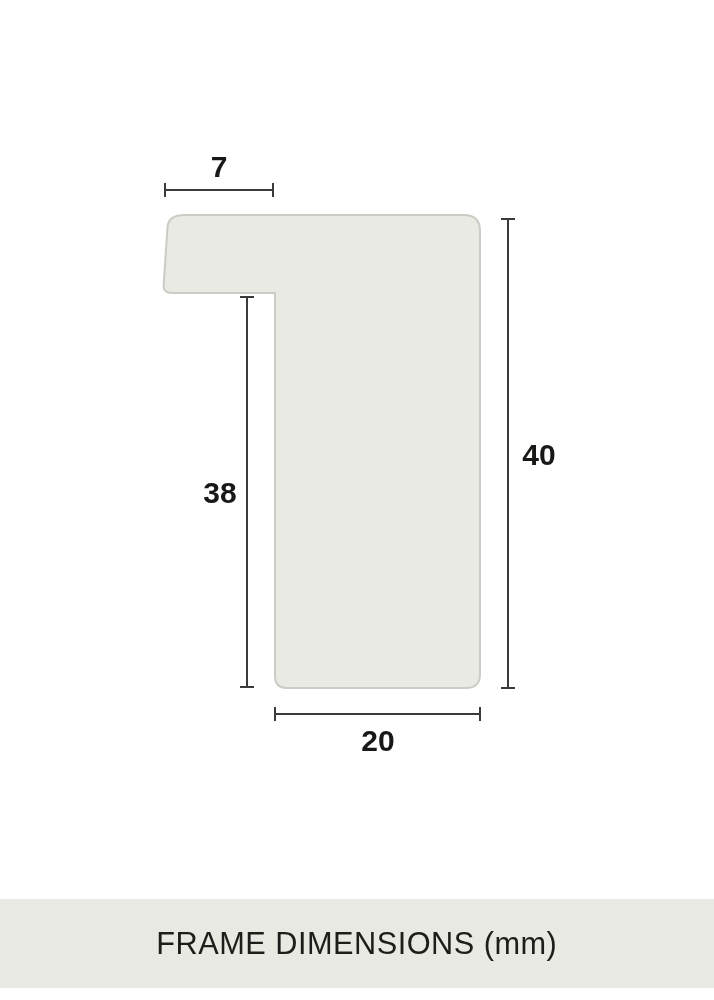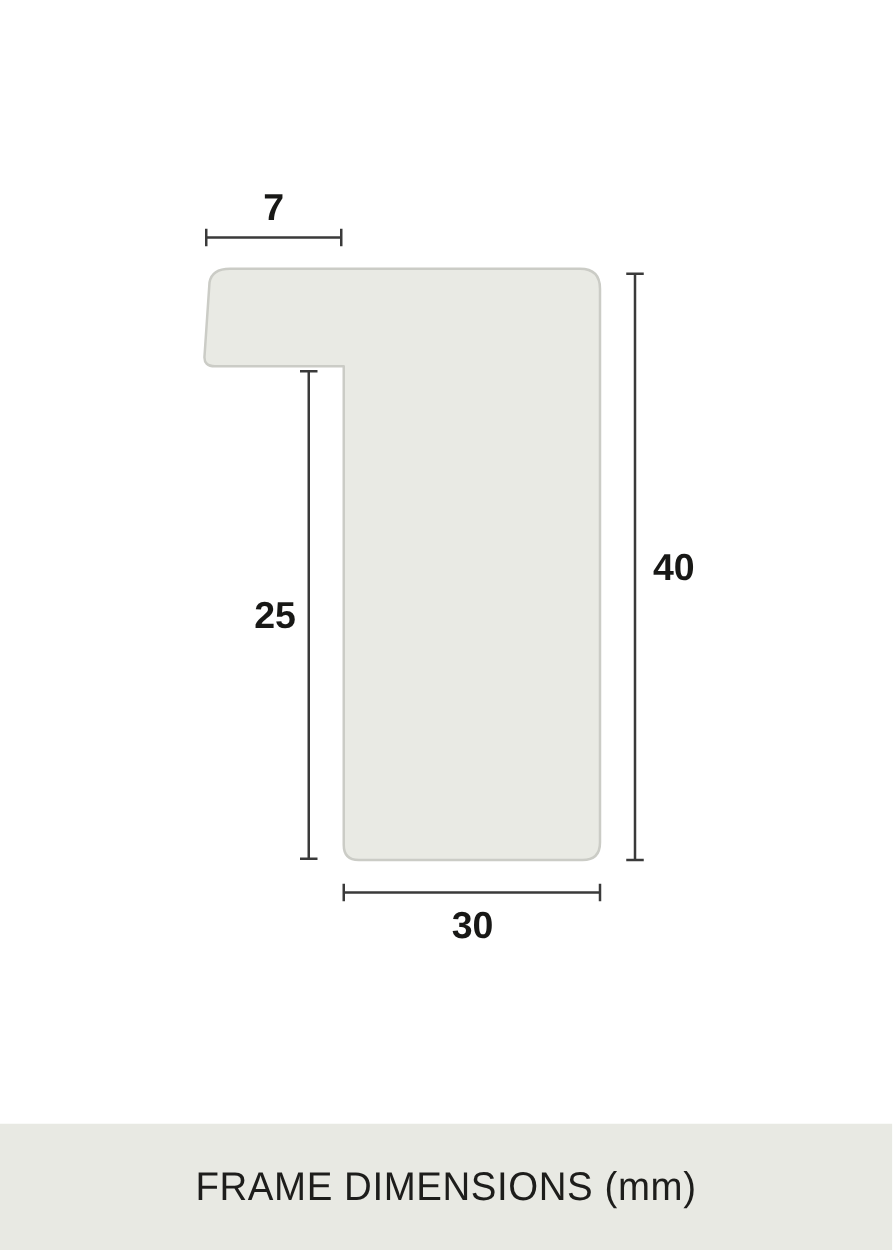--- a/index.html
+++ b/index.html
@@ -39,21 +39,21 @@
   }
   .dim-label-7  { left: 219px; top: 167px; }
   .dim-label-25 { left: 220px; top: 493px; }
   .dim-label-30 { left: 539px; top: 455px; }
   .dim-label-20 { left: 378px; top: 741px; }
   .footer-band {
     position: absolute;
     left: 0;
     top: 899px;
     width: 714px;
-    height: 101px;
+    height: 89px;
     background: #e8e9e3;
     display: flex;
     align-items: center;
     justify-content: center;
   }
   .footer-title {
     font-family: "Liberation Sans", sans-serif;
     font-size: 32px;
     font-weight: 400;
     letter-spacing: 0.5px;
@@ -104,24 +104,24 @@
 
       <g stroke="#3a3a3a" stroke-width="2">
         <line x1="275" y1="714" x2="480" y2="714"></line>
         <line x1="275" y1="707" x2="275" y2="721"></line>
         <line x1="480" y1="707" x2="480" y2="721"></line>
       </g>
     </svg>
 
     <div class="dim-label dim-label-7">7</div>
 
-    <div class="dim-label dim-label-25">25</div>
+    <div class="dim-label dim-label-25">38</div>
 
     <div class="dim-label dim-label-30">40</div>
 
-    <div class="dim-label dim-label-20">30</div>
+    <div class="dim-label dim-label-20">20</div>
   </div>
 
   <div class="footer-band">
     <div class="footer-title">FRAME DIMENSIONS (mm)</div>
   </div>
 
 </div>
 
 </body></html>

